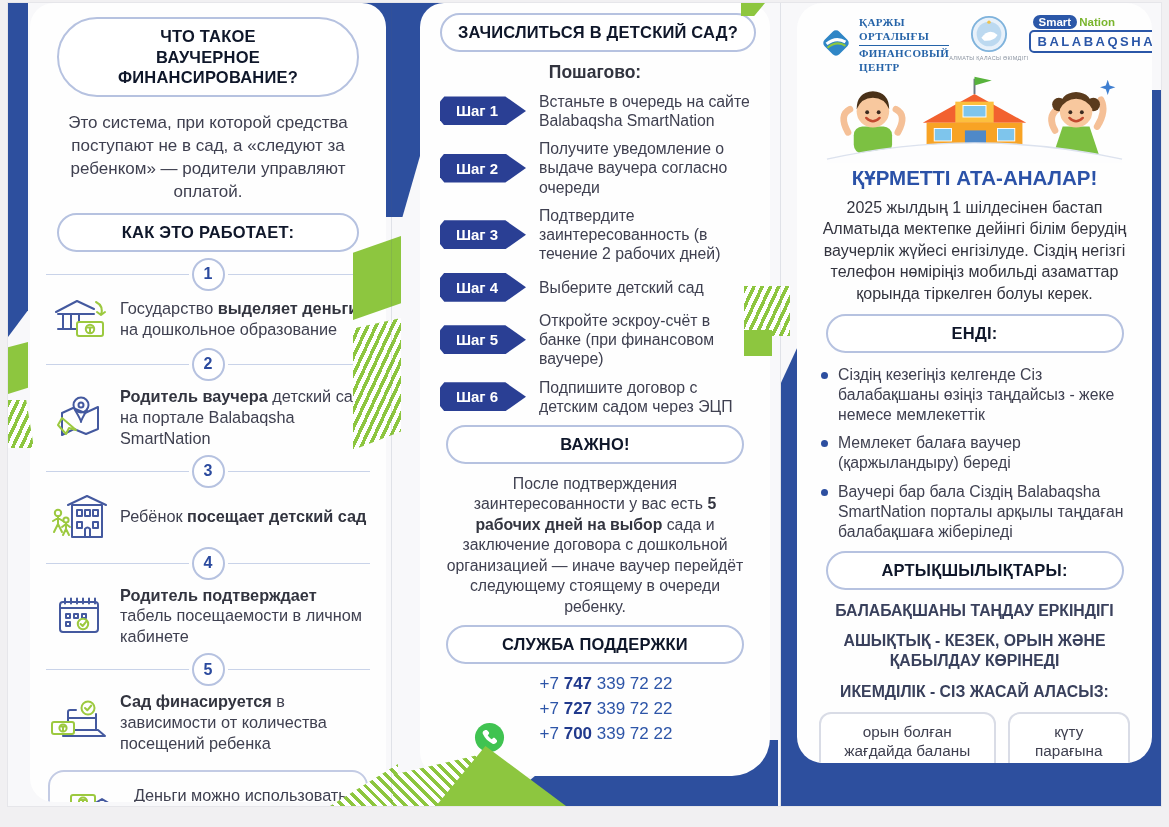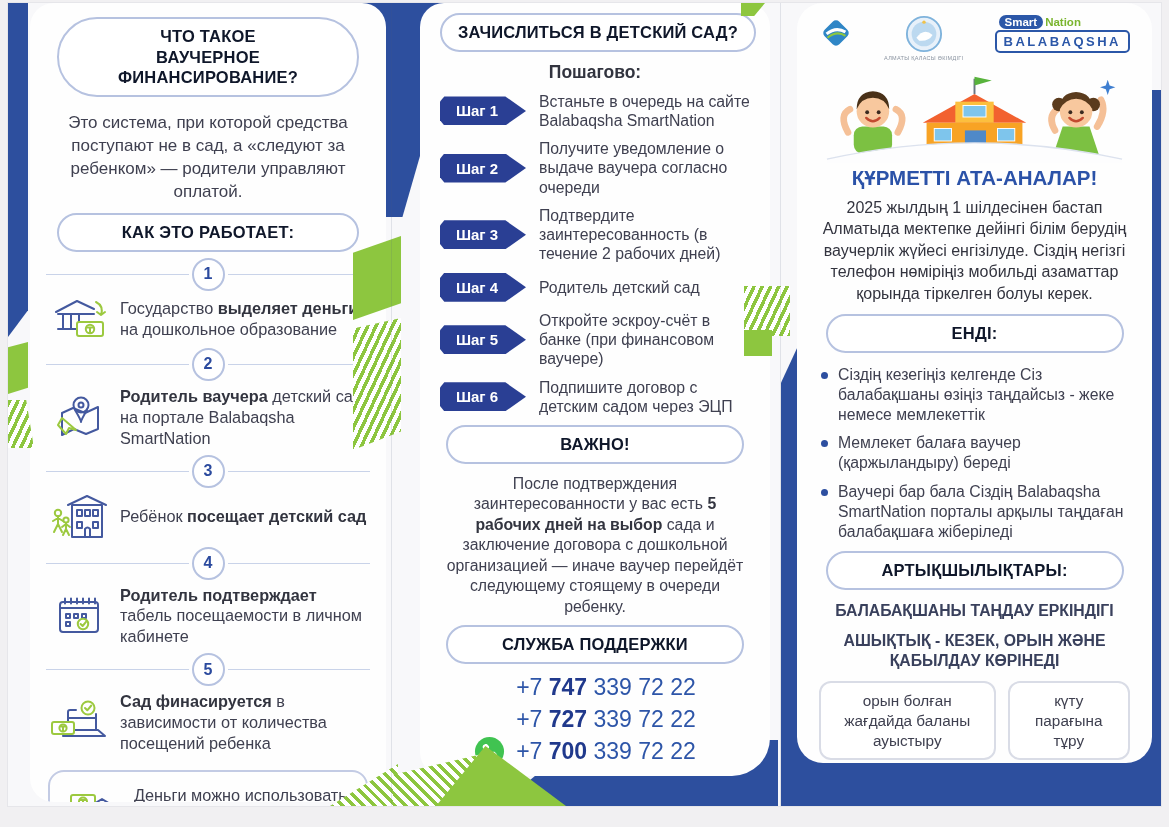--- a/index.html
+++ b/index.html
@@ -82,21 +82,21 @@
   .mstep { display:flex; align-items:center; gap:13px; margin-bottom:9px; }
   .shag {
     background:#2a3f94; color:#fff; font-weight:bold; font-size:15px;
     width:86px; height:29px; flex:none; display:flex; align-items:center; justify-content:center;
     padding-right:12px;
     clip-path:polygon(0 18%,5% 0,76% 0,100% 50%,76% 100%,5% 100%,0 82%);
   }
   .mstep-tx { font-size:15.8px; line-height:1.22; }
   .imp-text { font-size:15.8px; line-height:1.3; text-align:center; margin:10px 0 8px; }
   .phone-row { position:relative; text-align:center; margin:5px 0; }
-  .phone { font-size:23px; color:#2d55a8;margin-left:22px; }
+  .phone { font-size:17px; color:#2d55a8;margin-left:22px; }
   .phone b { color:#20398c; }
   .wa { position:absolute; left:34px; top:-2px; width:31px; height:31px; }
 
   
   .logos { display:flex; justify-content:space-between; align-items:flex-start; padding:2px 0 0; height:56px; }
   .fc-logo { display:flex; gap:6px; align-items:center; }
   .fc-text { font-family:"Liberation Serif", serif; font-weight:bold; color:#2563a8; font-size:11px; line-height:1.3; letter-spacing:.4px; }
   .fc-text span { display:block; }
   .fc-text .u { border-bottom:1px solid #2563a8; padding-bottom:1px; }
   .emblem { display:flex; flex-direction:column; align-items:center; width:96px; }
@@ -276,21 +276,21 @@
     <div class="mstep">
       <span class="shag">Шаг 2</span>
       <p class="mstep-tx body-text">Получите уведомление о выдаче ваучера согласно очереди</p>
     </div>
     <div class="mstep">
       <span class="shag">Шаг 3</span>
       <p class="mstep-tx body-text">Подтвердите заинтересованность (в течение 2 рабочих дней)</p>
     </div>
     <div class="mstep">
       <span class="shag">Шаг 4</span>
-      <p class="mstep-tx body-text">Родитель детский сад</p>
+      <p class="mstep-tx body-text">Выберите детский сад</p>
     </div>
     <div class="mstep">
       <span class="shag">Шаг 5</span>
       <p class="mstep-tx body-text">Откройте эскроу-счёт в банке (при финансовом ваучере)</p>
     </div>
     <div class="mstep">
       <span class="shag">Шаг 6</span>
       <p class="mstep-tx body-text">Подпишите договор с детским садом через ЭЦП</p>
     </div>
 
@@ -321,20 +321,24 @@
     <div class="logos">
       <div class="fc-logo">
         <span>
           <svg width="34" height="36" viewBox="0 0 36 36">
             <g transform="rotate(45 18 18)">
                 <rect x="7" y="7" width="22" height="22" rx="5" fill="#2f86c6"></rect>
               </g>
             <path d="M8 19 Q18 11 28 17" stroke="#ffffff" stroke-width="3.2" fill="none"></path>
             <path d="M9 23 Q19 15 28 21" stroke="#8dc63f" stroke-width="2.2" fill="none"></path>
           </svg>
+        </span>
+        <span class="fc-text">
+          <span class="u">ҚАРЖЫ ОРТАЛЫҒЫ</span>
+          <span>ФИНАНСОВЫЙ ЦЕНТР</span>
         </span>
       </div>
       <div class="emblem">
         <svg width="38" height="38" viewBox="0 0 40 40">
           <circle cx="20" cy="20" r="18" fill="#e8f1fa" stroke="#7fb3dc" stroke-width="2"></circle>
           <circle cx="20" cy="20" r="13" fill="#bcd9f0"></circle>
           <path d="M12 24 Q20 13 29 21 Q25 28 15 27 Z" fill="#ffffff"></path>
           <circle cx="20" cy="7.5" r="1.8" fill="#f0c24a"></circle>
         </svg>
         <span class="emblem-cap">АЛМАТЫ ҚАЛАСЫ ӘКІМДІГІ</span>
@@ -403,20 +407,21 @@
       </div>
       <div class="bullet">
         <span class="dot"></span>
         <p class="body-text">Ваучері бар бала Сіздің Balabaqsha SmartNation порталы арқылы таңдаған балабақшаға жіберіледі</p>
       </div>
     </div>
 
     <div class="pill w296">АРТЫҚШЫЛЫҚТАРЫ:</div>
     <p class="adv">БАЛАБАҚШАНЫ ТАҢДАУ ЕРКІНДІГІ</p>
     <p class="adv">АШЫҚТЫҚ - КЕЗЕК, ОРЫН ЖӘНЕ ҚАБЫЛДАУ КӨРІНЕДІ</p>
+    <p class="adv">ИКЕМДІЛІК - СІЗ ЖАСАЙ АЛАСЫЗ:</p>
 
     <div class="opts">
       <div class="opt opt-1">орын болған жағдайда баланы ауыстыру</div>
       <div class="opt opt-2">күту парағына тұру</div>
     </div>
   </section>
 
   <div class="decor z3 blue-bg d-left-blue"></div>
   <div class="decor z3 green-bg d-left-green"></div>
   <div class="decor z3 stripes-g d-left-str"></div>

